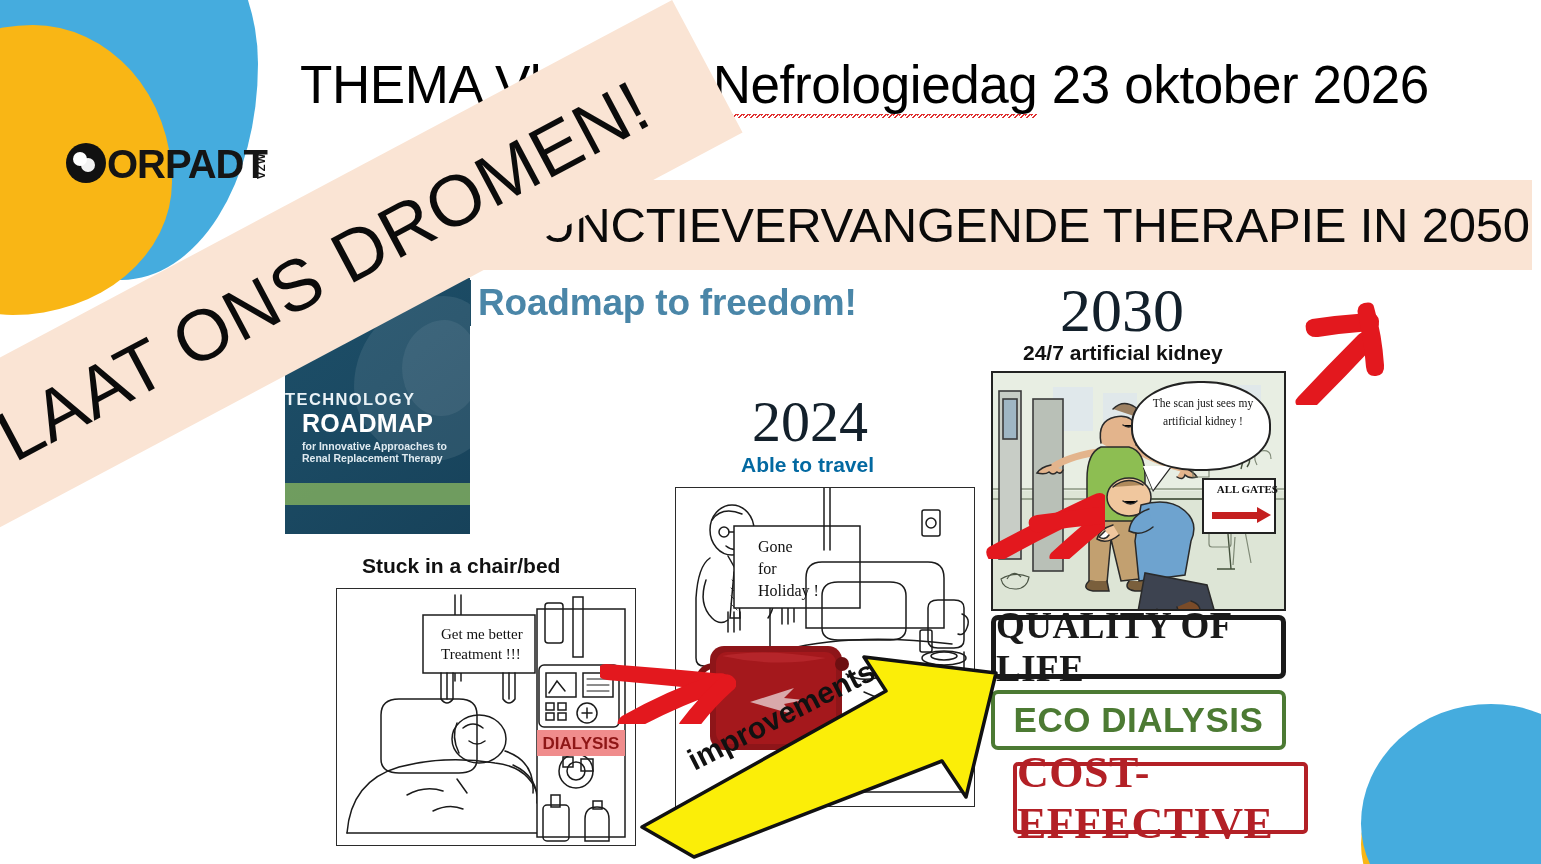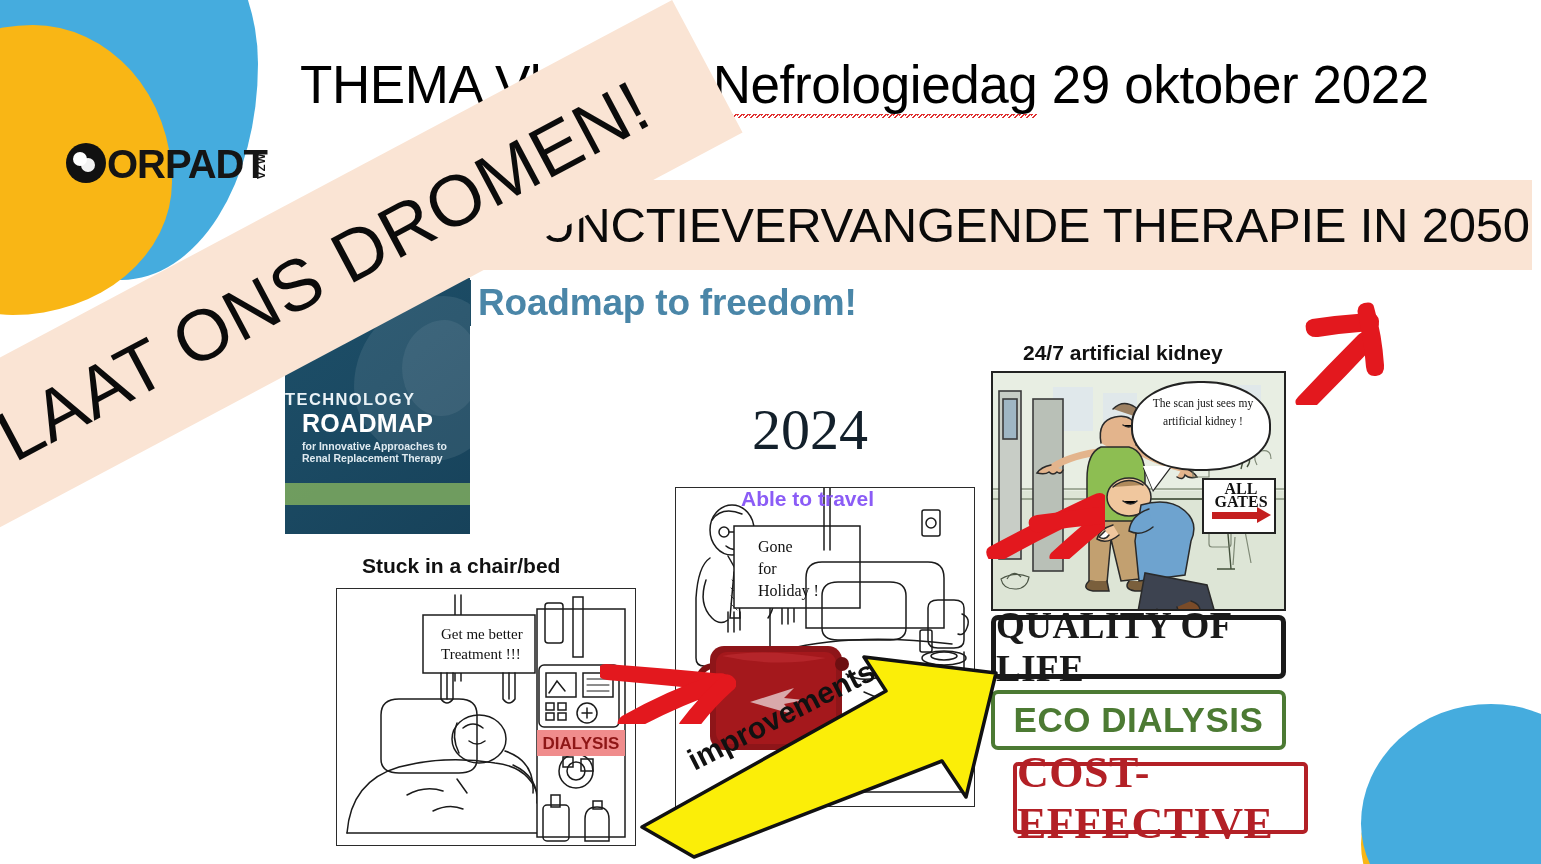--- a/index.html
+++ b/index.html
@@ -150,27 +150,27 @@
     font-size:21px; font-weight:700; color:#111; z-index:3;
   }
   #panel-dialysis{
     position:absolute; left:336px; top:588px;
     width:300px; height:258px; background:#fff;
     border:1.6px solid #2b2b2b; z-index:2; overflow:hidden;
   }
 
   
   #year-2024{
-    position:absolute; left:752px; top:396px;
+    position:absolute; left:752px; top:388px;
     font-size:58px; color:#13202b; z-index:3;
     font-family:"Liberation Serif", serif;
   }
   #label-2024{
     position:absolute; left:741px; top:453px;
-    font-size:21px; font-weight:700; color:#8b5cf6; z-index:3;margin-top:34px;
+    font-size:21px; font-weight:700; color:#0369a1; z-index:3;
   }
   #panel-travel{
     position:absolute; left:675px; top:487px;
     width:300px; height:320px; background:#fff;
     border:1.6px solid #2b2b2b; z-index:2; overflow:hidden;
   }
 
   
   #year-2030{
     position:absolute; left:1060px; top:275px;
@@ -202,21 +202,21 @@
     border-top:24px solid #fff;
     filter:drop-shadow(0 2px 0 #222);
     z-index:3;
   }
   #airport-gates-sign{
     position:absolute; right:8px; top:105px; width:74px; height:56px;
     background:#fff; border:2px solid #222; z-index:3;
   }
   #airport-gates-text{
     position:absolute; left:0; top:3px; width:74px;
-    font-size:16px; font-weight:700; color:#111; text-align:center;
+    font-size:11px; font-weight:700; color:#111; text-align:right;
     line-height:12.5px; font-family:"Liberation Serif", serif;
   }
   #airport-gates-arrow{
     position:absolute; left:8px; top:32px; width:46px; height:7px;
     background:#c41f1f;
   }
   #airport-gates-arrow::after{
     content:""; position:absolute; right:-13px; top:-5px;
     border-left:14px solid #c41f1f;
     border-top:8px solid transparent; border-bottom:8px solid transparent;
@@ -289,21 +289,21 @@
   <div class="blob" id="blob-yellow-tl"></div>
   <div class="blob" id="blob-yellow-br"></div>
   <div class="blob" id="blob-blue-br"></div>
 
   <div id="orpadt-logo">
     <div id="orpadt-mark"></div>
     <span id="orpadt-word">ORPADT</span>
     <span id="orpadt-vzw">VZW</span>
   </div>
 
-  <div id="slide-title"><span>THEMA Vlaamse </span><span id="title-misspelled">Nefrologiedag</span><span>  29 oktober 2022</span></div>
+  <div id="slide-title"><span>THEMA Vlaamse </span><span id="title-misspelled">Nefrologiedag</span><span>  23 oktober 2026</span></div>
 
   <div id="subtitle-banner">
     <span id="subtitle-text">NIERFUNCTIEVERVANGENDE THERAPIE IN 2050</span>
   </div>
 
   <div id="roadmap-rule"></div>
   <div id="roadmap-heading">Roadmap to freedom!</div>
 
   <div id="roadmap-book">
     <div id="book-kidney-ghost"></div>
@@ -440,20 +440,21 @@
         <rect x="40" y="164" width="120" height="92" rx="11" fill="#a4181c"></rect>
         <path d="M46 168 q40-8 104 2 q-50 10 -104 -2 z" fill="#c23236" opacity=".55"></path>
         <circle cx="166" cy="176" r="7" fill="#6d0f11"></circle>
         <circle cx="166" cy="246" r="7" fill="#6d0f11"></circle>
         <path d="M74 214 l44 -14 l-10 10 l20 2 l-20 4 l8 10 z" fill="#d9a9ab"></path>
       </g>
       <text x="56" y="292" font-family="Liberation Serif, serif" font-size="11" fill="#333" font-style="italic">wyl</text>
     </svg>
   </div>
 
+  <div id="year-2030">2030</div>
   <div id="label-2030">24/7 artificial kidney</div>
   <div id="panel-airport">
     <svg viewBox="0 0 291 236" width="291" height="236">
       <rect width="291" height="236" fill="#dde5d6"></rect>
 
       <rect x="0" y="0" width="291" height="118" fill="#e8eee3"></rect>
       <rect x="60" y="14" width="40" height="44" fill="#dde6ec" opacity=".8"></rect>
       <rect x="110" y="20" width="34" height="40" fill="#dde6ec" opacity=".7"></rect>
       <rect x="228" y="12" width="40" height="46" fill="#dde6ec" opacity=".7"></rect>
       <g stroke="#5d6b53" fill="none" stroke-width="1">

